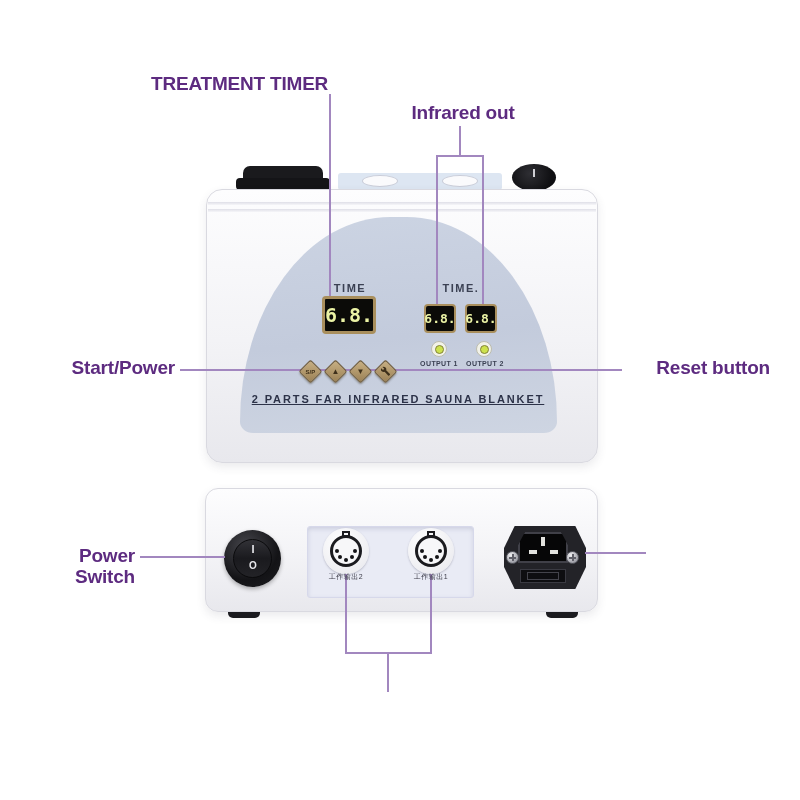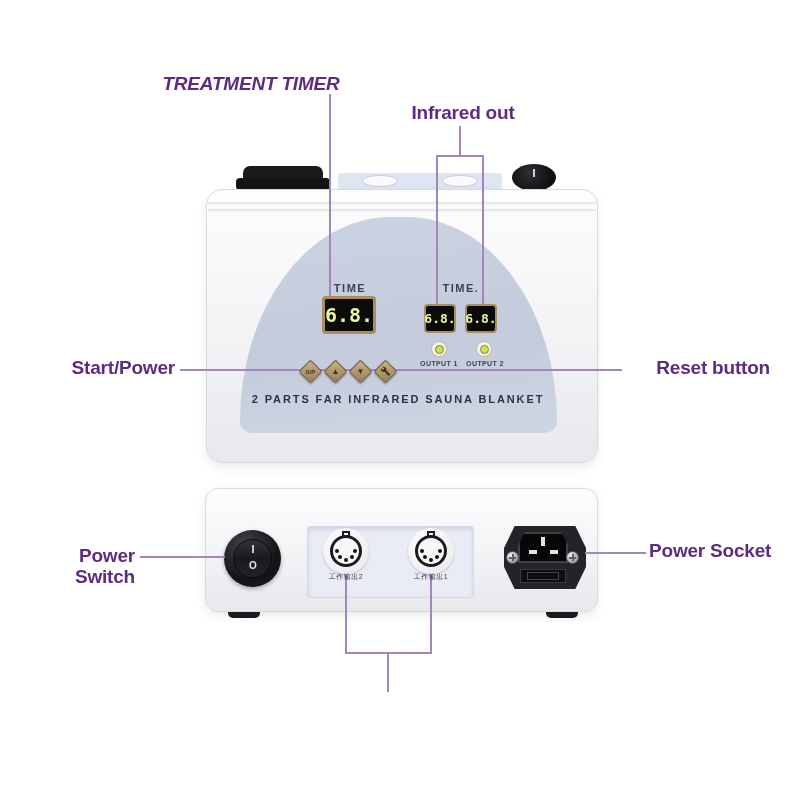--- a/index.html
+++ b/index.html
@@ -85,37 +85,36 @@
   .screw::before{content:"";position:absolute;left:2px;top:5px;width:7px;height:1.5px;background:#606069;}
   .screw::after{content:"";position:absolute;left:5px;top:2px;width:1.5px;height:7px;background:#606069;}
 
   .foot{background:#1a1a1d;border-radius:5px;z-index:1;}
 </style>
 </head>
 <body>
 
 <div id="canvas">
 
-  <div class="abs ann-label" style="left:151px;top:74px;width:200px;text-align:center;font-style:italic;">TREATMENT TIMER</div>
+  <div class="abs ann-label" style="left:151px;top:74px;width:200px;text-align:left;">TREATMENT TIMER</div>
   <div class="abs ann-line" style="left:329px;top:94px;width:2px;height:202px;"></div>
 
   <div class="abs ann-label" style="left:407px;top:103px;width:112px;text-align:center;">Infrared out</div>
   <div class="abs ann-line" style="left:459px;top:126px;width:2px;height:30px;"></div>
   <div class="abs ann-line" style="left:436px;top:155px;width:48px;height:2px;"></div>
   <div class="abs ann-line" style="left:436px;top:155px;width:2px;height:150px;"></div>
   <div class="abs ann-line" style="left:482px;top:155px;width:2px;height:150px;"></div>
 
   <div class="abs ann-label" style="left:55px;top:358px;width:120px;text-align:right;">Start/Power</div>
   <div class="abs ann-line" style="left:180px;top:369px;width:442px;height:2px;"></div>
   <div class="abs ann-label" style="left:630px;top:358px;width:140px;text-align:right;">Reset button</div>
 
   <div class="abs ann-label" style="left:15px;top:546px;width:120px;text-align:right;">Power Switch</div>
   <div class="abs ann-line" style="left:140px;top:556px;width:85px;height:2px;"></div>
 
-  <div class="abs ann-label" style="left:649px;top:541px;width:140px;text-align:left;">Power Socket</div>
   <div class="abs ann-line" style="left:585px;top:552px;width:61px;height:2px;"></div>
 
   <div class="abs ann-line" style="left:345px;top:574px;width:2px;height:80px;"></div>
   <div class="abs ann-line" style="left:430px;top:574px;width:2px;height:80px;"></div>
   <div class="abs ann-line" style="left:345px;top:652px;width:87px;height:2px;"></div>
   <div class="abs ann-line" style="left:387px;top:652px;width:2px;height:40px;"></div>
 
   <div class="abs attach" style="left:243px;top:166px;width:80px;height:24px;background:#1a1a1d;border-radius:7px;"></div>
   <div class="abs attach" style="left:236px;top:178px;width:94px;height:12px;background:#141417;border-radius:4px;"></div>
   <div class="abs attach" style="left:338px;top:173px;width:164px;height:17px;background:#dde6f2;border-radius:3px;"></div>
@@ -160,21 +159,21 @@
   </div>
   <div class="abs diamond" style="left:352px;top:363px;">
     <span class="sym">▼</span>
   </div>
   <div class="abs diamond" style="left:377px;top:363px;">
     <span class="sym"><svg width="10" height="10" viewBox="0 0 24 24">
           <path fill="#3e301b" d="M22.7 19l-9.1-9.1c.9-2.3.4-5-1.5-6.9-2-2-5-2.4-7.4-1.3L9 6 6 9 1.6 4.7C.4 7.1.9 10.1 2.9 12.1c1.9 1.9 4.6 2.4 6.9 1.5l9.1 9.1c.4.4 1 .4 1.4 0l2.3-2.3c.5-.4.5-1.1.1-1.4z"></path>
         </svg></span>
   </div>
 
-  <div class="abs panel-title" style="left:246px;top:393px;width:304px;">2 PARTS FAR INFRARED SAUNA BLANKET</div>
+  <div class="abs panel-title" style="left:246px;top:393px;width:304px;text-decoration:underline;">2 PARTS FAR INFRARED SAUNA BLANKET</div>
 
   <div class="abs foot" style="left:228px;top:604px;width:32px;height:14px;"></div>
   <div class="abs foot" style="left:546px;top:604px;width:32px;height:14px;"></div>
   <div class="abs dev-box" style="left:205px;top:488px;width:393px;height:124px;border-radius:13px;"></div>
 
   <div class="abs" id="psw-outer"></div>
   <div class="abs" id="psw-inner"></div>
   <div class="abs psw-mark" style="left:238px;top:544px;width:30px;font-size:11px;">I</div>
   <div class="abs psw-mark" style="left:238px;top:561px;width:30px;font-size:10px;">O</div>
 

